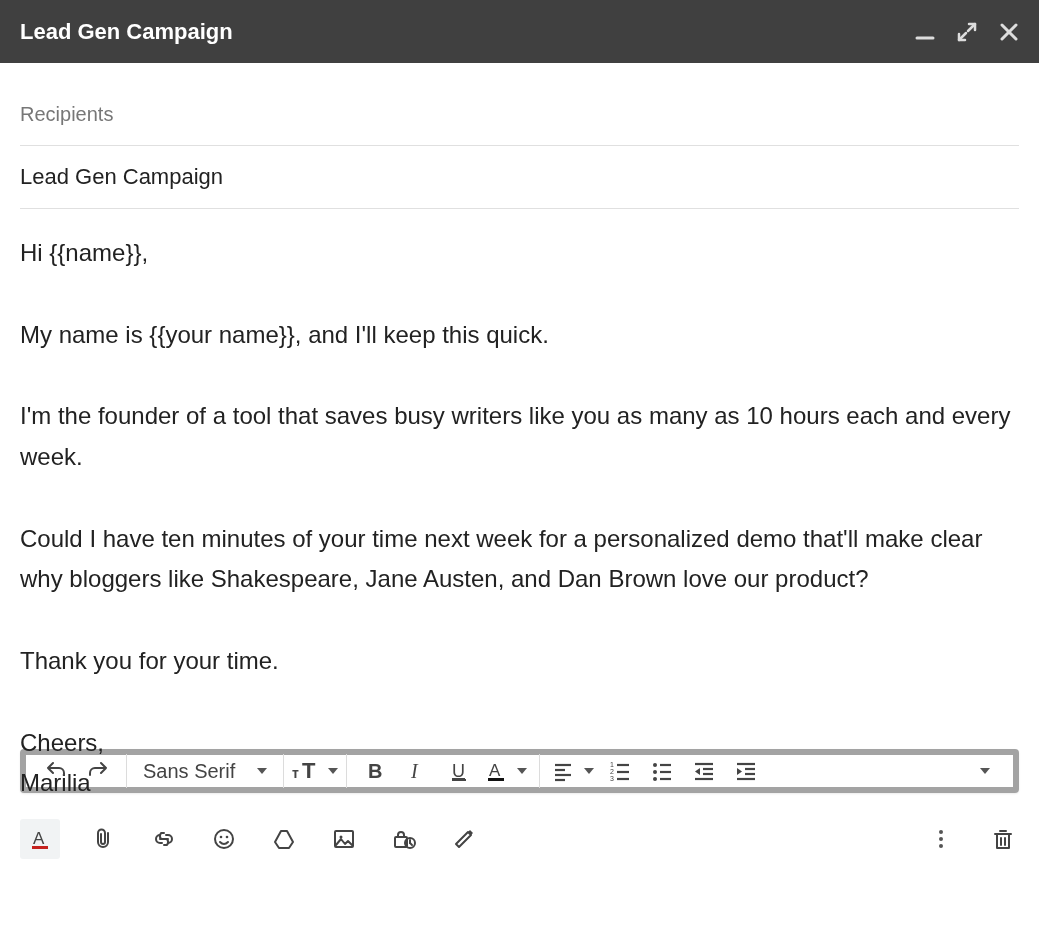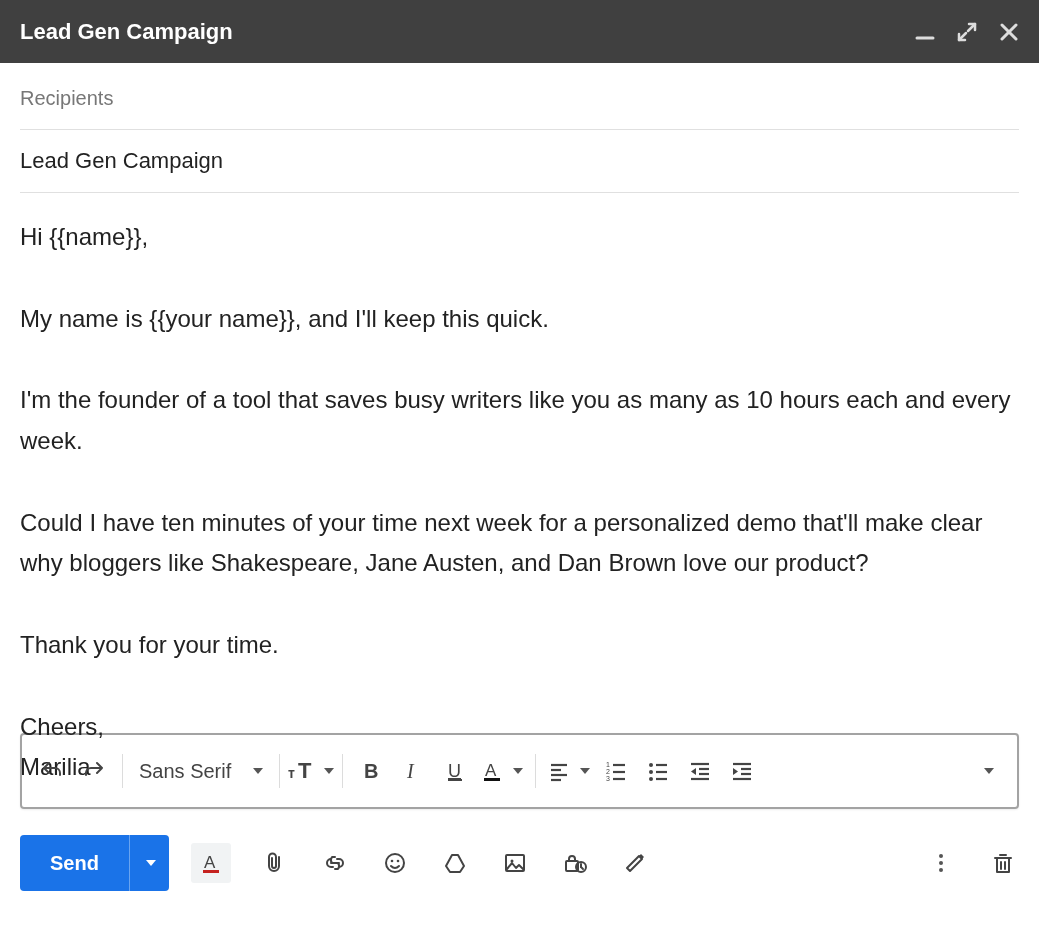--- a/index.html
+++ b/index.html
@@ -28,21 +28,21 @@
   }
   .header-icons {
     display: flex;
     gap: 22px;
     align-items: center;
   }
   .header-icons svg { width: 20px; height: 20px; display:block; }
 
   
   .fields {
-    padding: 4px 20px 0 20px;
+    padding: 20px 20px 0 20px;
   }
   .field-row {
     height: 63px;
     display: flex;
     align-items: center;
     border-bottom: 1px solid #e0e0e0;
     font-size: 20px;
   }
   .recipients input {
     border: none;
@@ -68,24 +68,24 @@
     font-size: 24px;
     line-height: 1.7;
     color: #222;
     height: 540px;
     white-space: pre-wrap;
   }
 
   
   .format-bar {
     margin: 0 20px;
-    border: 2px solid #a3a3a3;
+    border: 6px solid #a3a3a3;
     border-radius: 4px;
     box-shadow: 0 1px 2px rgba(0,0,0,0.08);
-    height: 76px;
+    height: 44px;
     display: flex;
     align-items: center;
     padding: 0 10px;
     gap: 2px;
     color: #444;
   }
   .fb-btn {
     width: 40px;
     height: 40px;
     display: flex;
@@ -325,26 +325,20 @@
       <line x1="3" y1="20" x2="21" y2="20" stroke="#444" stroke-width="2.2"></line>
       <polygon points="3,9 8,12.5 3,16" fill="#444"></polygon>
     </svg>
   </div>
   <div class="fb-btn" style="margin-left:auto">
     <span class="caret-down"></span>
   </div>
 </div>
 
 <div class="action-bar">
-  <div class="send-group">
-    <button class="send-btn">Send</button>
-    <button class="send-split">
-      <span class="caret-down"></span>
-    </button>
-  </div>
 
   <div class="action-icons">
     <div class="icon-btn boxed">
       <svg width="22" height="24" viewBox="0 0 22 24">
           <text x="4" y="17" font-size="17" font-family="Arial" fill="#444">A</text>
           <rect x="3" y="19" width="16" height="3" fill="#c5221f"></rect>
         </svg>
     </div>
     <div class="icon-btn">
       <svg width="24" height="24" viewBox="0 0 24 24">

